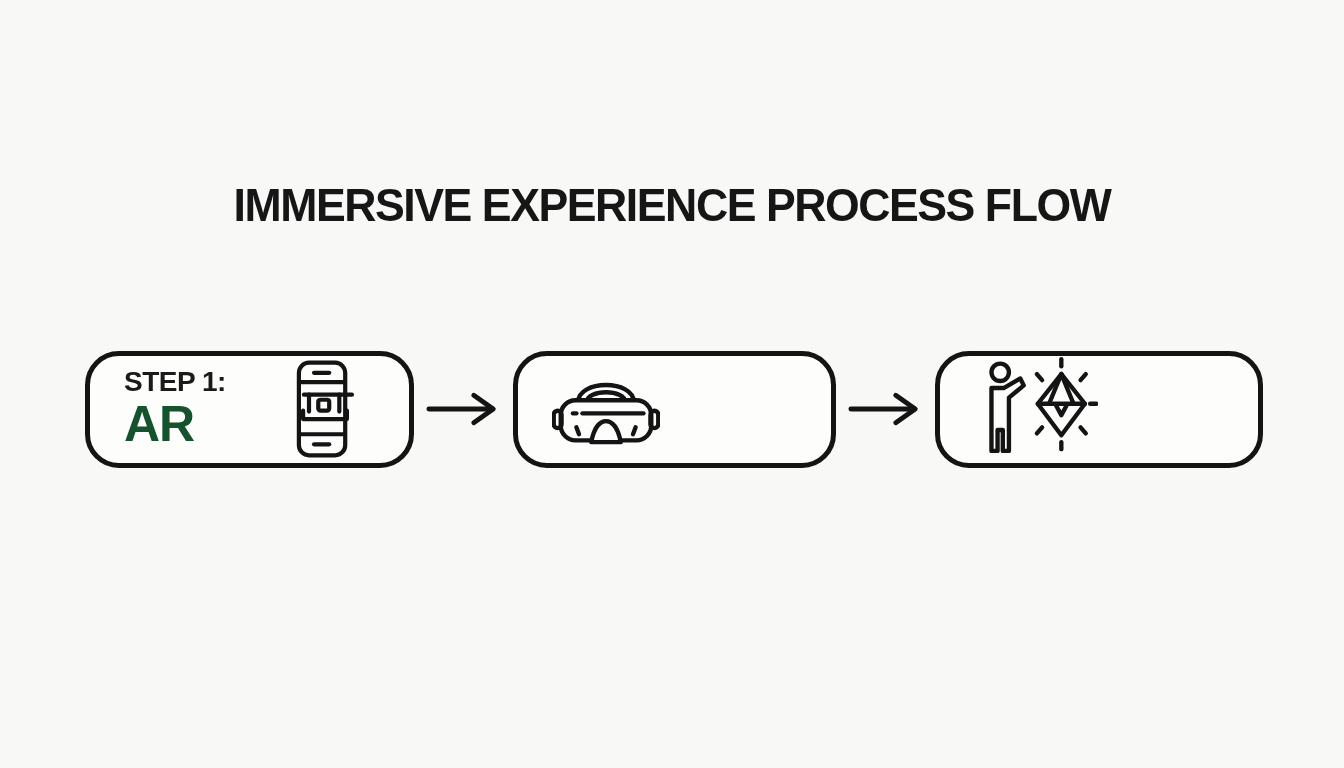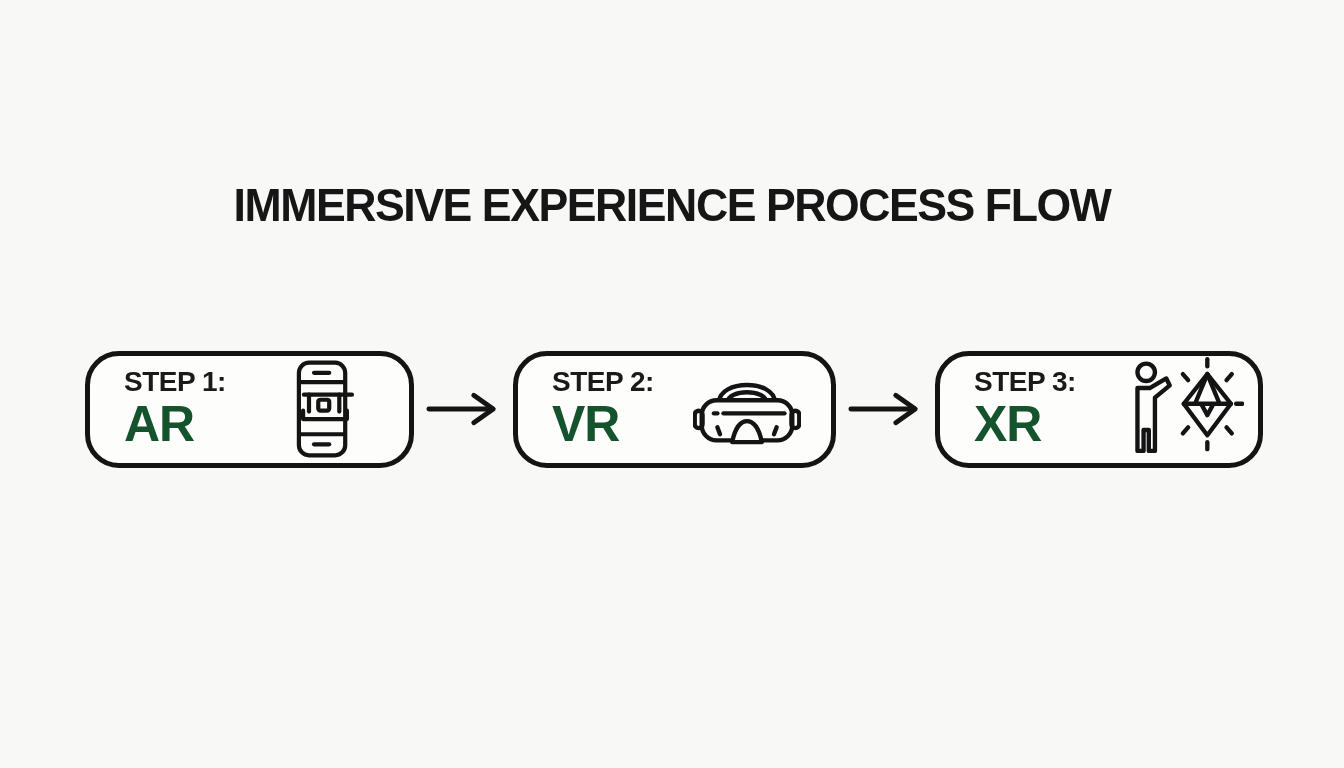--- a/index.html
+++ b/index.html
@@ -121,24 +121,20 @@
     </div>
 
     <div class="connector">
       <svg width="78" height="40" viewBox="0 0 80 40" aria-hidden="true">
         <line class="ink-stroke" x1="4" y1="20" x2="66" y2="20"></line>
         <polyline class="ink-stroke" points="50,6 70,20 50,34"></polyline>
       </svg>
     </div>
 
     <div class="step-box box-2">
-      <div class="step-text">
-        <div class="step-label">STEP 2:</div>
-        <div class="step-name">VR</div>
-      </div>
       <svg width="108" height="82" viewBox="0 0 124 92" aria-hidden="true">
         <path class="ink-stroke" d="M30 38 C30 12 94 12 94 38"></path>
         <path class="ink-stroke" d="M40 38 C40 23 84 23 84 38"></path>
         <rect class="ink-fill-bg" x="10" y="36" width="104" height="46" rx="17"></rect>
         <rect class="ink-stroke" x="2" y="48" width="9" height="20" rx="4.5"></rect>
         <rect class="ink-stroke" x="113" y="48" width="9" height="20" rx="4.5"></rect>
         <line class="ink-stroke" x1="24" y1="51" x2="28" y2="51"></line>
         <line class="ink-stroke" x1="35" y1="51" x2="105" y2="51"></line>
         <path class="ink-fill-bg" d="M45 84 C49 64 57 60 62 60 C67 60 75 64 79 84 Z"></path>
         <path class="ink-stroke" d="M28 67 l3 8"></path>
@@ -147,24 +143,20 @@
     </div>
 
     <div class="connector">
       <svg width="78" height="40" viewBox="0 0 80 40" aria-hidden="true">
         <line class="ink-stroke" x1="4" y1="20" x2="66" y2="20"></line>
         <polyline class="ink-stroke" points="50,6 70,20 50,34"></polyline>
       </svg>
     </div>
 
     <div class="step-box box-3">
-      <div class="step-text">
-        <div class="step-label">STEP 3:</div>
-        <div class="step-name">XR</div>
-      </div>
       <svg width="124" height="116" viewBox="0 0 142 124" aria-hidden="true">
         <circle class="ink-stroke" cx="30" cy="20" r="10" stroke-width="4.5"></circle>
         <path class="ink-stroke" stroke-width="4.5" d="M20 38 H34 L53 27 L57 35 L40 49 V78 V110 H33 V86 H27 V110 H20 Z"></path>
         <path class="ink-stroke" stroke-width="4.5" d="M100 22 L127 56 L100 92 L73 56 Z"></path>
         <line class="ink-stroke" stroke-width="4" x1="73" y1="56" x2="127" y2="56"></line>
         <path class="ink-stroke" stroke-width="4" d="M100 22 L86 56"></path>
         <path class="ink-stroke" stroke-width="4" d="M100 22 L114 56"></path>
         <path class="ink-stroke" stroke-width="4" d="M94 58 L100 69 L106 58"></path>
         <line class="ink-stroke" stroke-width="4.5" x1="100" y1="5" x2="100" y2="13"></line>
         <line class="ink-stroke" stroke-width="4.5" x1="100" y1="100" x2="100" y2="108"></line>

